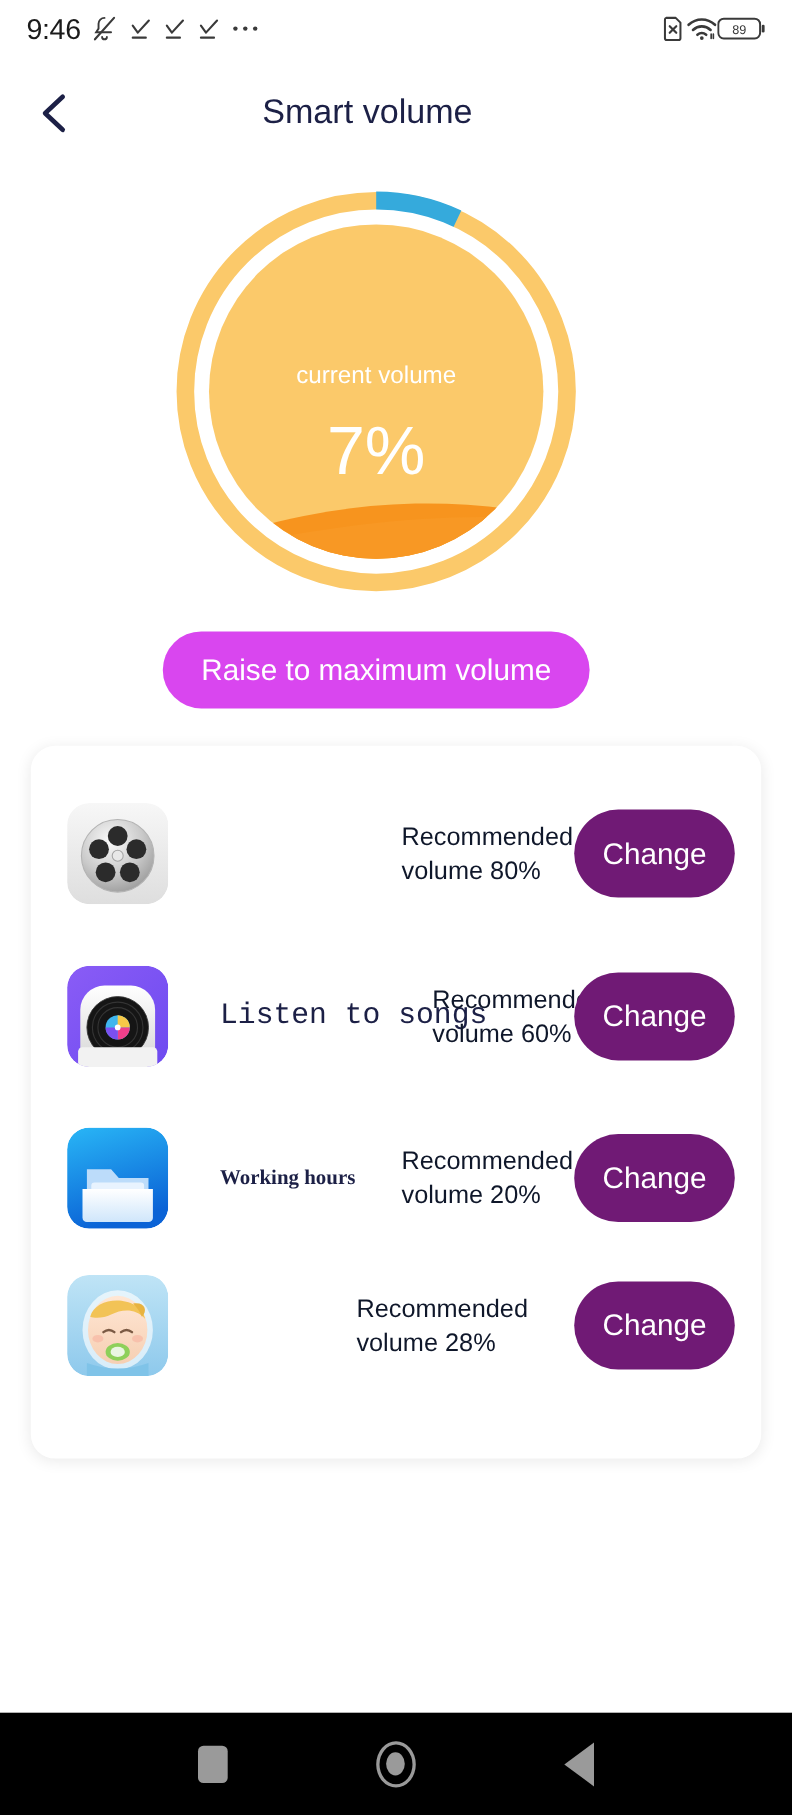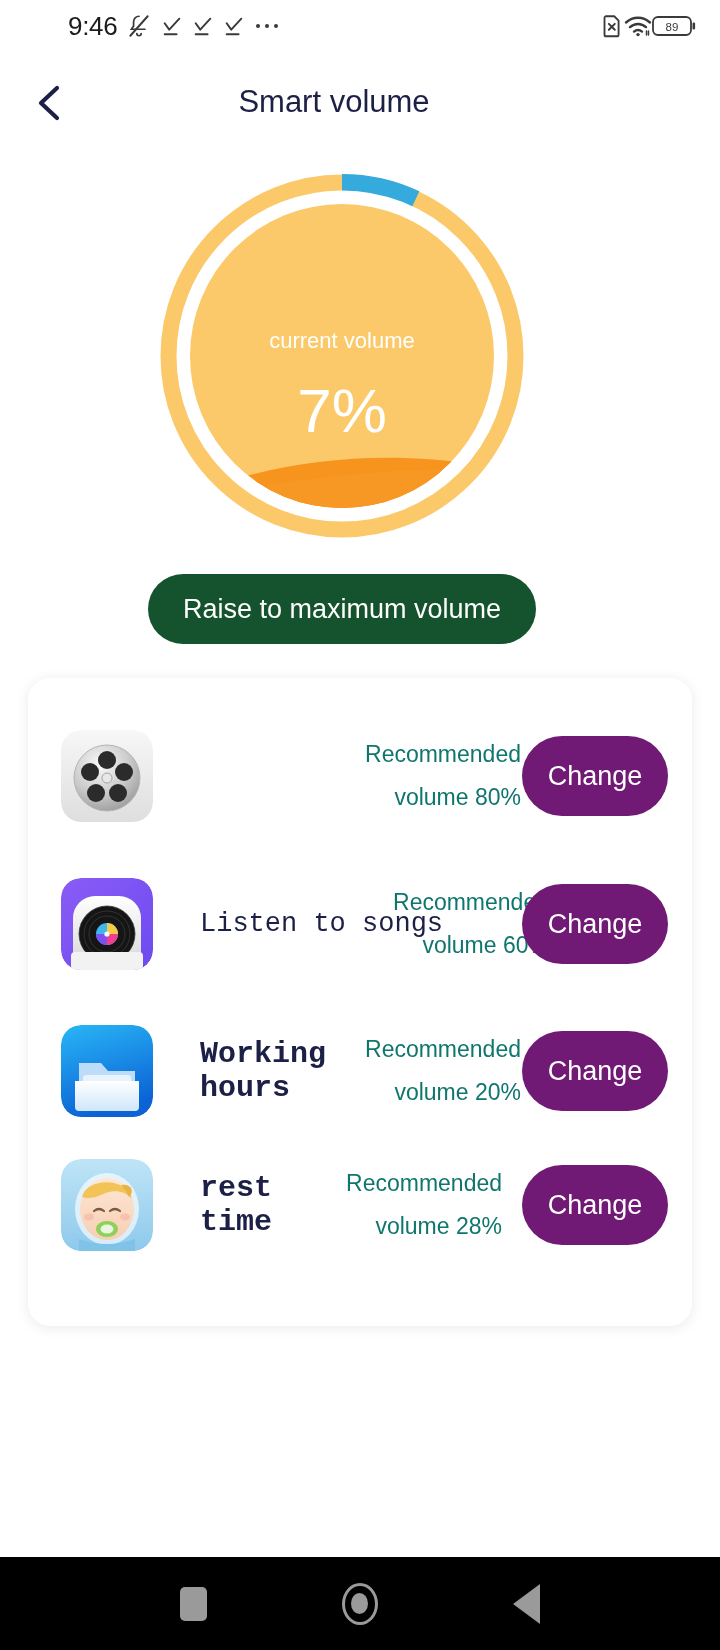--- a/index.html
+++ b/index.html
@@ -25,21 +25,20 @@
     display: flex;
     align-items: center;
     justify-content: space-between;
     padding: 0 24px;
     box-sizing: border-box;
   }
   .sb-left {
     display: flex;
     align-items: center;
     gap: 9px;
-    margin-left: 44px;
   }
   .sb-clock {
     font-size: 26px;
     color: #1b1b1b;
     font-family: "Liberation Sans", sans-serif;
     letter-spacing: -0.3px;
   }
   .sb-right {
     display: flex;
     align-items: center;
@@ -108,21 +107,21 @@
   }
 
   
   .max-btn {
     position: absolute;
     left: 148px;
     top: 574px;
     width: 388px;
     height: 70px;
     border-radius: 35px;
-    background: #14532d;
+    background: #d946ef;
     color: #ffffff;
     font-size: 27px;
     display: flex;
     align-items: center;
     justify-content: center;
     cursor: pointer;
     border: none;
     font-family: "Liberation Sans", sans-serif;
   }
 
@@ -170,35 +169,35 @@
     align-items: center;
     color: #1c2046;
     font-size: 27px;
   }
   .scene-name.mono {
     font-family: "Liberation Mono", monospace;
     font-size: 27px;
     letter-spacing: 0px;
   }
   .scene-name.sans {
-    font-family: Liberation Mono, monospace;
+    font-family: Liberation Serif, serif;
     font-weight: bold;
-    font-size: 30px;
+    font-size: 19px;
   }
   .scene-rec {
     position: absolute;
     top: 0;
     height: 148px;
     display: flex;
     align-items: center;
     justify-content: center;
-    text-align: right;
-    color: #0f766e;
+    text-align: left;
+    color: #0f172a;
     font-size: 23px;
-    line-height: 43px;
+    line-height: 31px;
     font-family: "Liberation Sans", sans-serif;
   }
   .change-btn {
     position: absolute;
     right: 24px;
     top: 34px;
     width: 146px;
     height: 80px;
     border-radius: 40px;
     background: #701a75;
@@ -493,21 +492,20 @@
         <path d="M60 26 C70 24, 74 32, 68 38 C66 33, 63 29, 60 26 Z" fill="#e8b340"></path>
         <path d="M33 52 q5 -4 10 0" fill="none" stroke="#7b5a44" stroke-width="2.2" stroke-linecap="round"></path>
         <path d="M49 52 q5 -4 10 0" fill="none" stroke="#7b5a44" stroke-width="2.2" stroke-linecap="round"></path>
         <ellipse cx="28" cy="58" rx="5" ry="3.4" fill="#f7b9a6" opacity="0.75"></ellipse>
         <ellipse cx="64" cy="58" rx="5" ry="3.4" fill="#f7b9a6" opacity="0.75"></ellipse>
         <ellipse cx="46" cy="70" rx="11" ry="8" fill="#8ed05a"></ellipse>
         <ellipse cx="46" cy="70" rx="6.5" ry="4.6" fill="#eaf6e2"></ellipse>
         <path d="M18 80 q28 10 56 0 l0 12 l-56 0 z" fill="#7fc3e8"></path>
       </svg>
     </div>
-    <div class="scene-name sans name-w3">rest time</div>
     <div class="scene-rec rec-w3">Recommended volume 28%</div>
     <div class="change-btn">Change</div>
   </div>
 
 </div>
 
 <div class="navbar">
   <div class="nav-item">
     <div class="nav-square"></div>
   </div>

